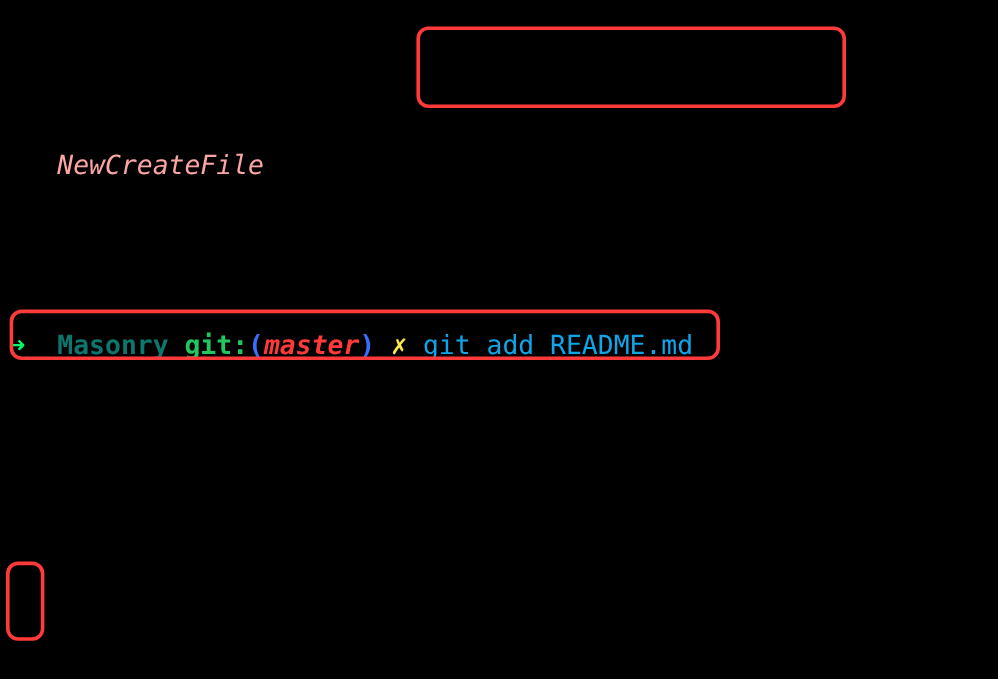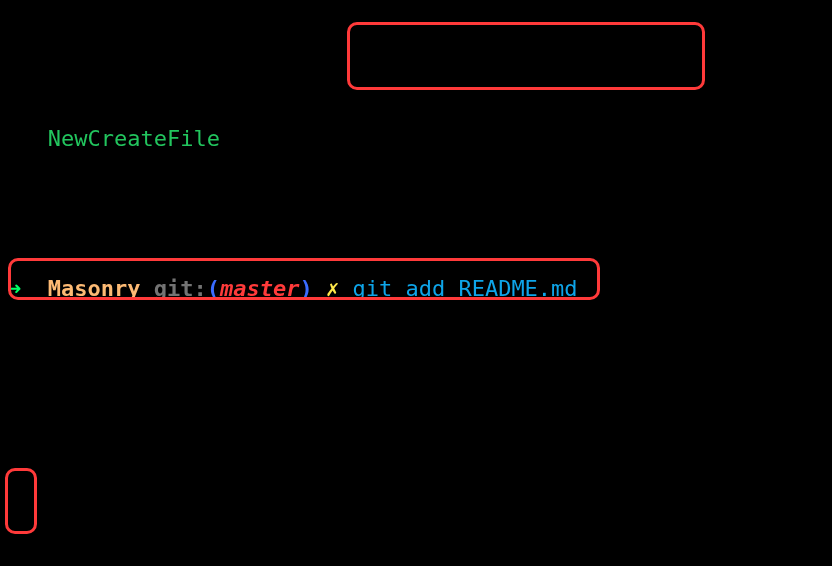--- a/index.html
+++ b/index.html
@@ -14,27 +14,27 @@
     font-family: "Menlo", "Consolas", "DejaVu Sans Mono", monospace;
     font-size: 22px;
     line-height: 30px;
     color: #d0d0d0;
     padding: 4px 8px 8px 8px;
     white-space: pre;
     position: relative;
   }
   .row { display: block; height: 30px; }
   .arrow { color: #00ff66; font-weight: bold; }
-  .dir   { color: #fdba74; font-weight: bold; }
-  .git-label { color: #737373; font-weight: bold; }
+  .dir   { color: #0f766e; font-weight: bold; }
+  .git-label { color: #22c55e; font-weight: bold; }
   .branch    { color: #ff3a3a; font-weight: bold; font-style: italic; }
   .paren { color: #3a6cff; font-weight: bold; }
   .x     { color: #ffe84a; font-weight: bold; }
   .cmd   { color: #0ea5e9; }
-  .plain { color: #22c55e; }
+  .plain { color: #fca5a5; font-style: italic; }
   
   .hl {
     position: absolute;
     border: 3px solid #ff3a3a;
     border-radius: 10px;
     pointer-events: none;
   }
   .hl-cmds {
     left: 347px;
     top: 22px;

